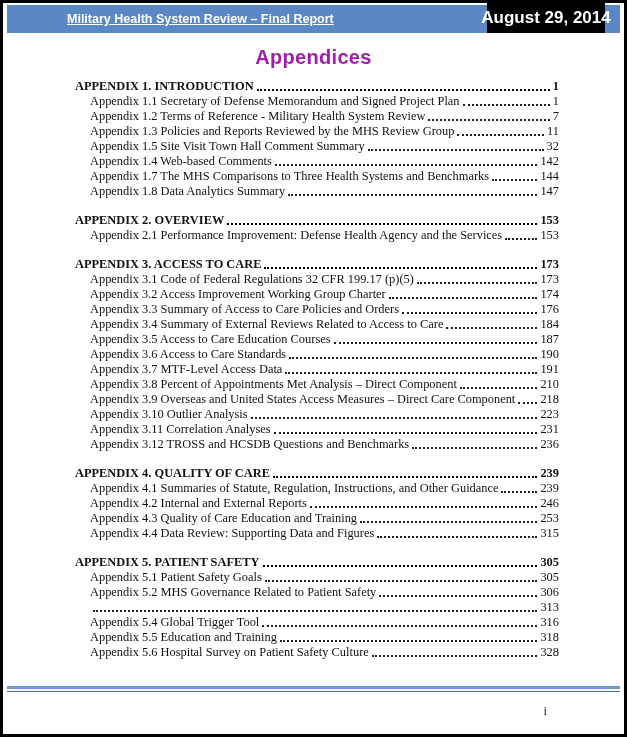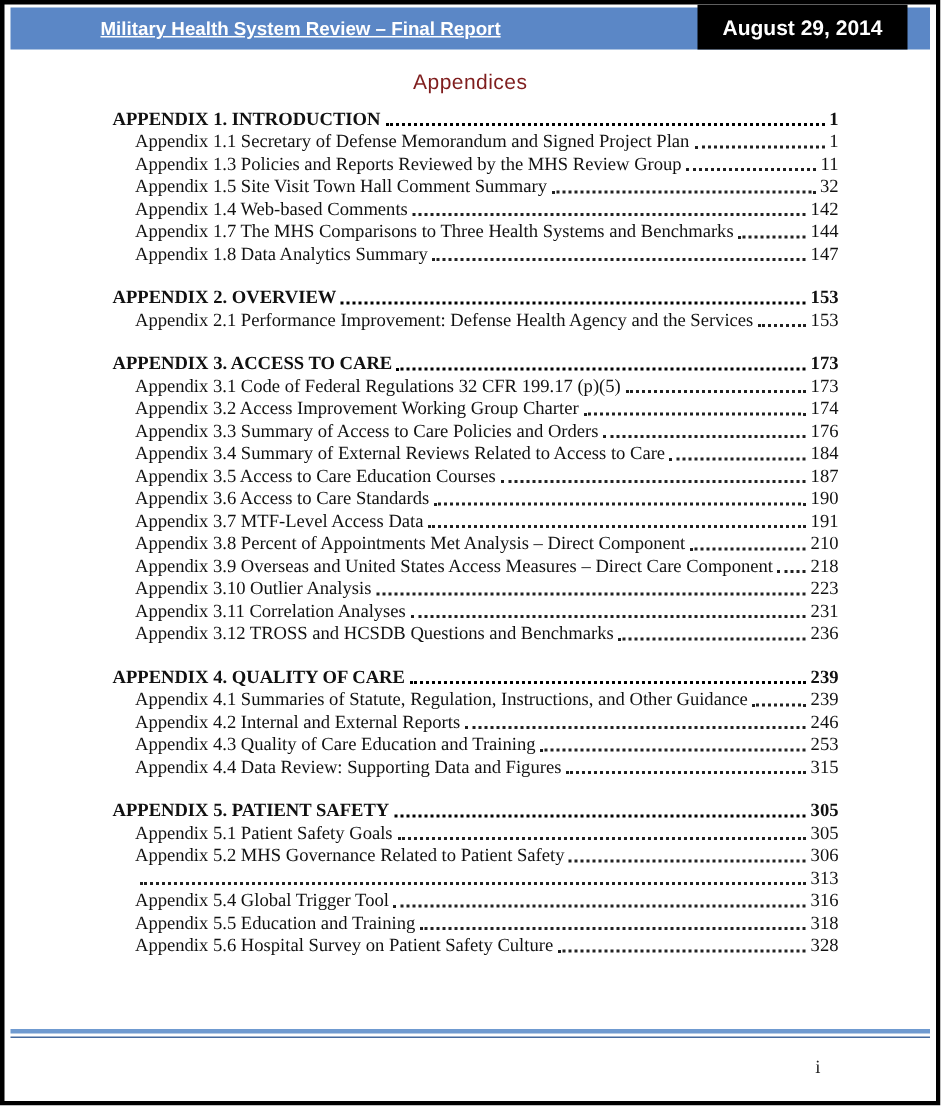--- a/index.html
+++ b/index.html
@@ -11,29 +11,29 @@
   
   .header { position:relative; margin:2px 4px 0 4px; height:28px; }
   .header-bar { position:absolute; left:0; right:0; top:0; height:28px; background:#5b87c6; }
   .header-title {
     position:absolute; left:60px; top:0; height:28px; line-height:28px;
     color:#fff; font-family:"Liberation Sans", sans-serif; font-weight:bold; font-size:12.5px;
     white-space:nowrap;
     text-decoration:underline;
   }
   .date-box {
-    position:absolute; right:15px; top:-2px; width:140px; height:30px; background:#000;
-    color:#fff; font-family:"Liberation Sans", sans-serif; font-weight:bold; font-size:14px;
+    position:absolute; right:15px; top:-2px; width:118px; height:30px; background:#000;
+    color:#fff; font-family:"Liberation Sans", sans-serif; font-weight:bold; font-size:17px;
     display:flex; align-items:center; justify-content:center; white-space:nowrap;
   }
   
   .page-title {
     margin-top:13px; text-align:center;
-    font-family:"Liberation Sans", sans-serif; font-weight:normal; font-size:14px;
-    color:#7f1d1d; letter-spacing:0.3px;
+    font-family:"Liberation Sans", sans-serif; font-weight:bold; font-size:20px;
+    color:#a21caf; letter-spacing:0.3px;
   }
   
   .toc { padding:10px 65px 0 72px; font-size:12.4px; line-height:15px; }
   .toc-section { margin-top:14px; }
   .toc-section:first-child { margin-top:0; }
   .toc-row { display:flex; cursor:default; }
   .toc-row .label { white-space:nowrap; }
   .toc-heading { font-weight:bold; }
   .toc-entry { padding-left:15px; }
   .leader { flex:1; position:relative; min-width:12px; }
@@ -73,20 +73,25 @@
           <span class="label">APPENDIX 1. INTRODUCTION</span>
           <span class="leader"></span>
           <span class="pagenum">1</span>
         </div>
         <div class="toc-row toc-entry">
           <span class="label">Appendix 1.1 Secretary of Defense Memorandum and Signed Project Plan</span>
           <span class="leader"></span>
           <span class="pagenum">1</span>
         </div>
         <div class="toc-row toc-entry">
+          <span class="label">Appendix 1.2 Terms of Reference - Military Health System Review</span>
+          <span class="leader"></span>
+          <span class="pagenum">7</span>
+        </div>
+        <div class="toc-row toc-entry">
           <span class="label">Appendix 1.3 Policies and Reports Reviewed by the MHS Review Group</span>
           <span class="leader"></span>
           <span class="pagenum">11</span>
         </div>
         <div class="toc-row toc-entry">
           <span class="label">Appendix 1.5 Site Visit Town Hall Comment Summary</span>
           <span class="leader"></span>
           <span class="pagenum">32</span>
         </div>
         <div class="toc-row toc-entry">

